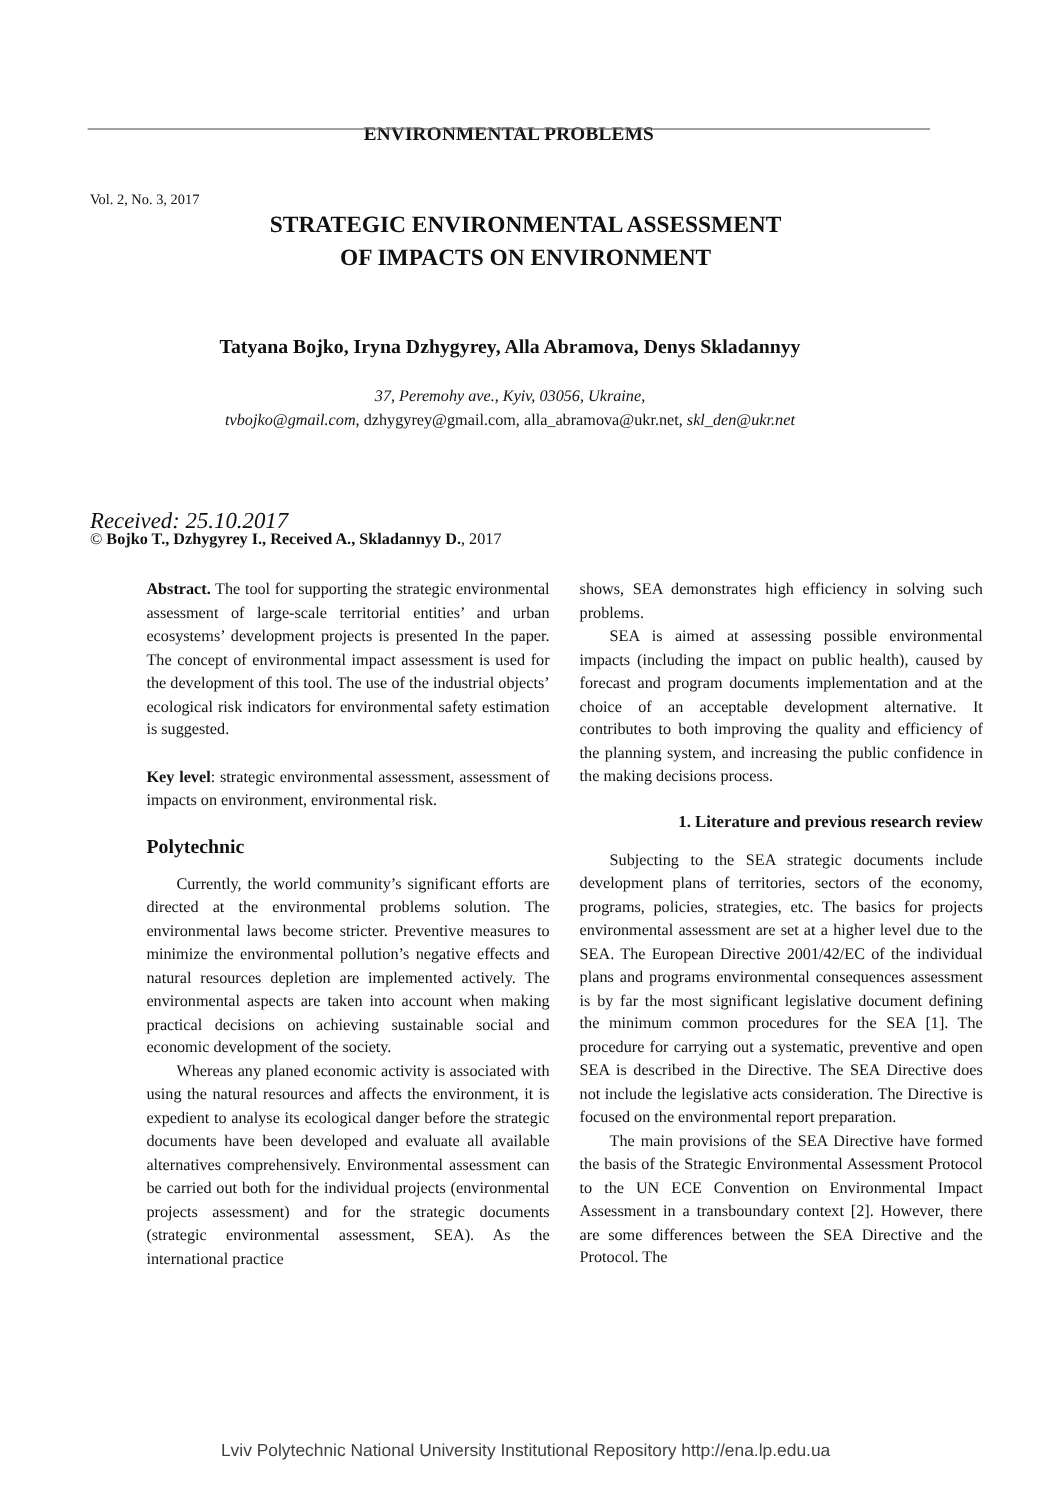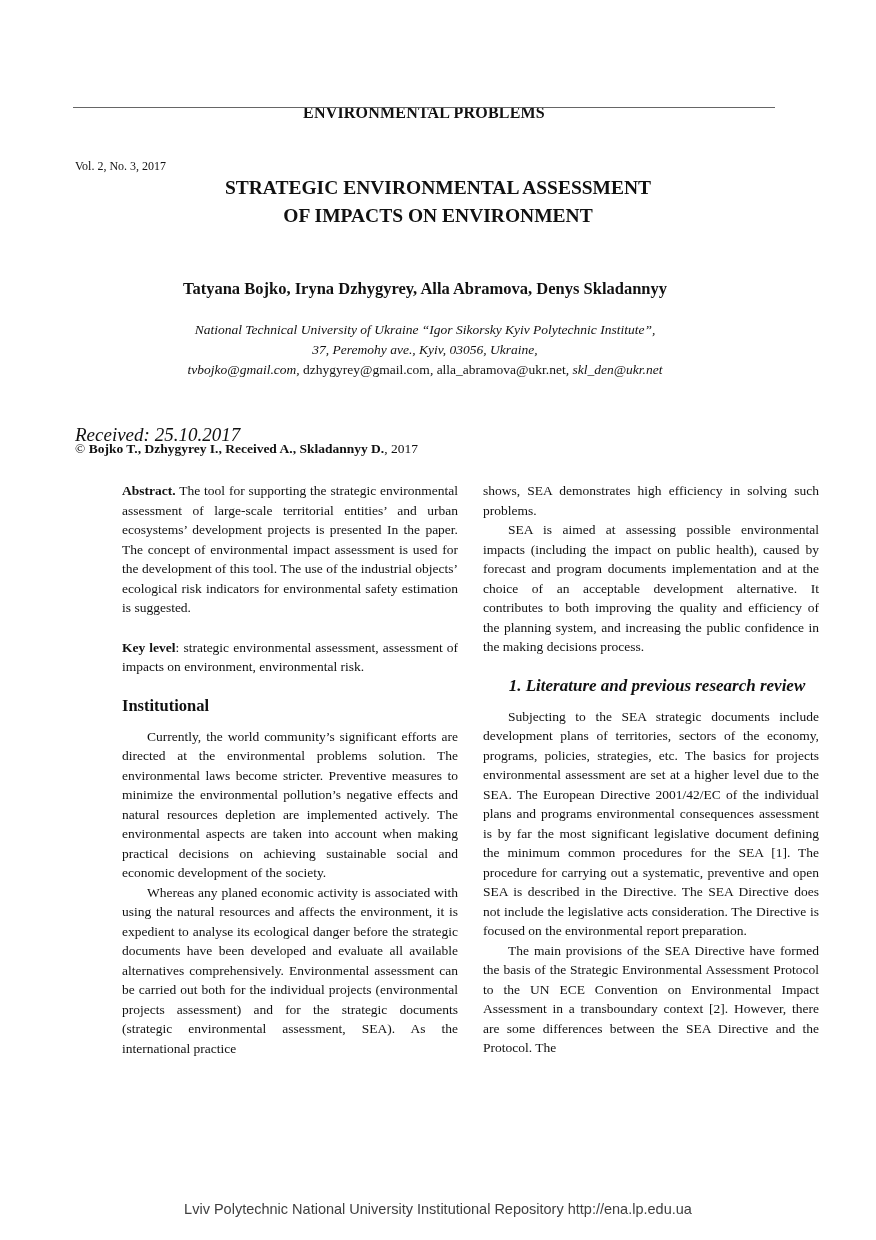--- a/index.html
+++ b/index.html
@@ -19,60 +19,59 @@
   .received { position: absolute; left: 75px; top: 424px; font-style: italic; font-size: 19px; text-align: right; }
   .copyright { position: absolute; left: 75px; top: 441px; font-size: 13.5px; }
   .col { position: absolute; top: 481px; width: 336px; font-size: 13.5px; line-height: 19.5px;
          text-align: justify; margin-left: 47px; }
   .col-left { left: 75px; }
   .col-right { left: 436px; }
   .col p { margin: 0; }
   .indent { text-indent: 25px; }
   .gap { height: 20px; }
   .sec-left { font-weight: bold; font-size: 16.5px; margin: 0; line-height: 22px; }
-  .sec-right { font-weight: bold; font-size: 17px; margin: 0; line-height: 22px; text-align: center; padding-left: 12px; font-style: italic; }
+  .sec-right { font-weight: bold; font-size: 14px; margin: 0; line-height: 22px; text-align: right; padding-left: 12px; }
   .footer { position: absolute; left: 0; top: 1201px; width: 876px; text-align: center;
          font-family: "Liberation Sans", "DejaVu Sans", sans-serif; font-size: 14.5px; color: #404040; }
   .kw-label { font-weight: bold; }
 </style>
 </head>
 <body>
 
 <div class="journal-header">ENVIRONMENTAL PROBLEMS</div>
 <div class="header-rule"></div>
 <div class="volume">Vol. 2, No. 3, 2017</div>
 
 <div class="title">
   <div>STRATEGIC ENVIRONMENTAL ASSESSMENT</div>
   <div>OF IMPACTS ON ENVIRONMENT</div>
 </div>
 
 <div class="authors">Tatyana Bojko, Iryna Dzhygyrey, Alla Abramova, Denys Skladannyy</div>
 
 <div class="affil">
-  <div>National Technical University of Ukraine “Igor Sikorsky Kyiv Polytechnic Institute”,</div>
   <div>37, Peremohy ave., Kyiv, 03056, Ukraine,</div>
   <div>
     <span>tvbojko@gmail.com</span><span>, </span><b>dzhygyrey@gmail.com</b><span>, </span><b>alla_abramova@ukr.net</b><span>, </span><span>skl_den@ukr.net</span>
   </div>
 </div>
 
 <div class="received">Received: 25.10.2017</div>
 
 <div class="copyright">
   <span>©</span>
   <b>Bojko T., Dzhygyrey I., Received A., Skladannyy D.</b><span>, 2017</span>
 </div>
 
 <div class="col col-left">
   <p><b>Abstract.</b> <span>The tool for supporting the strategic environmental assessment of large-scale territorial entities’ and urban ecosystems’ development projects is presented In the paper. The concept of environmental impact assessment is used for the development of this tool. The use of the industrial objects’ ecological risk indicators for environmental safety estimation is suggested.</span></p>
   <div class="gap"></div>
   <p><b class="kw-label">Key level</b><span>: strategic environmental assessment, assessment of impacts on environment, environmental risk.</span></p>
   <div class="gap" style="height:18px"></div>
-  <h2 class="sec-left">Institutional</h2>
+  <h2 class="sec-left">Polytechnic</h2>
   <div style="height:10px"></div>
   <p class="indent">Currently, the world community’s significant efforts are directed at the environmental problems solution. The environmental laws become stricter. Preventive measures to minimize the environmental pollution’s negative effects and natural resources depletion are implemented actively. The environmental aspects are taken into account when making practical decisions on achieving sustainable social and economic development of the society.</p>
   <p class="indent">Whereas any planed economic activity is associated with using the natural resources and affects the environment, it is expedient to analyse its ecological danger before the strategic documents have been developed and evaluate all available alternatives comprehensively. Environmental assessment can be carried out both for the individual projects (environmental projects assessment) and for the strategic documents (strategic environmental assessment, SEA). As the international practice</p>
 </div>
 
 <div class="col col-right">
   <p>shows, SEA demonstrates high efficiency in solving such problems.</p>
   <p class="indent">SEA is aimed at assessing possible environmental impacts (including the impact on public health), caused by forecast and program documents implementation and at the choice of an acceptable development alternative. It contributes to both improving the quality and efficiency of the planning system, and increasing the public confidence in the making decisions process.</p>
   <div style="height:18px"></div>
   <h2 class="sec-right">1. Literature and previous research review</h2>

